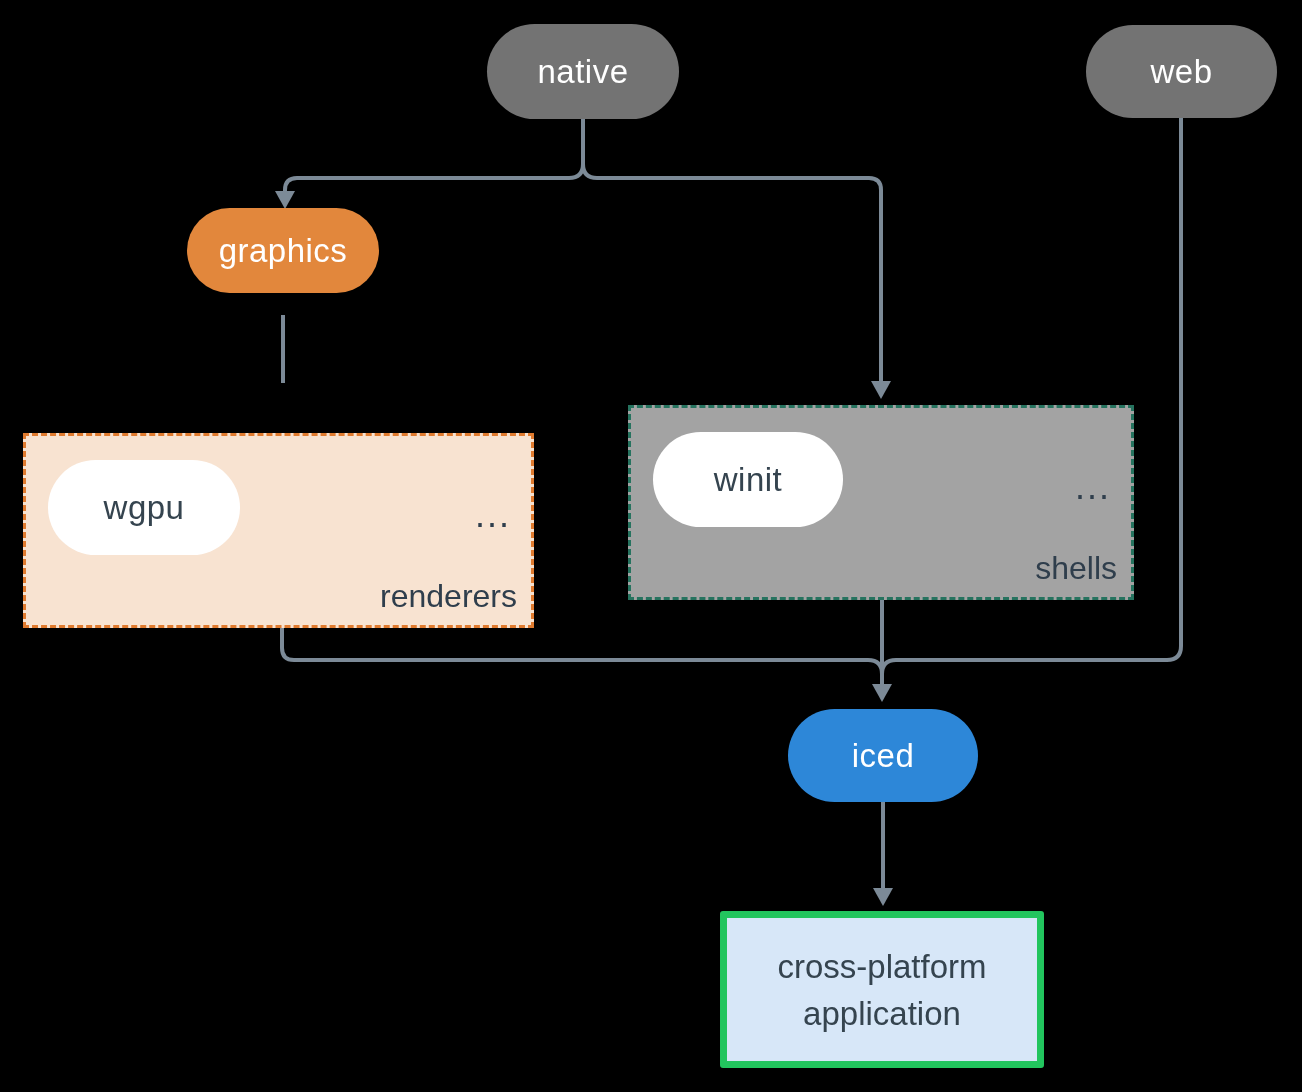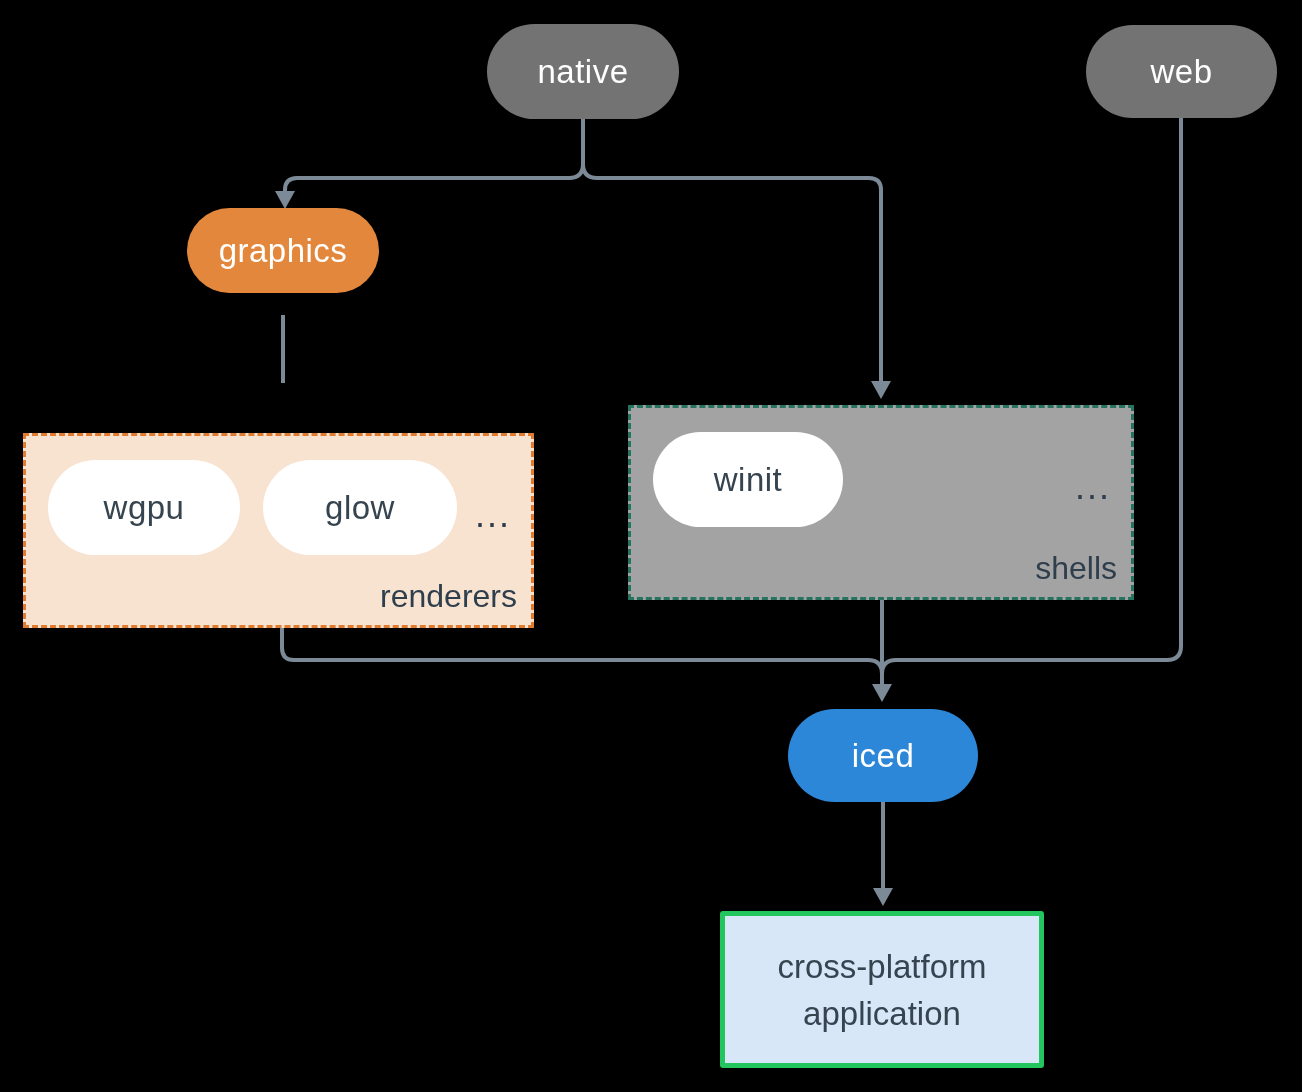--- a/index.html
+++ b/index.html
@@ -40,21 +40,21 @@
     font-size:32px;color:#2f3e4c;
   }
   .ellipsis{
     position:absolute;right:20px;top:58px;
     font-size:36px;color:#2f3e4c;letter-spacing:2px;
   }
   .app-box{
     position:absolute;
     left:720px;top:911px;width:324px;height:157px;
     box-sizing:border-box;
-    background:#d7e7f8;border:5px solid #22c55e;border-radius:3px;
+    background:#d7e7f8;border:7px solid #22c55e;border-radius:3px;
     display:flex;flex-direction:column;align-items:center;justify-content:center;
     font-size:33px;line-height:47px;color:#35444f;
   }
 </style>
 </head>
 <body>
 
 <div class="canvas">
 
   <svg class="edges" viewBox="0 0 1302 1092" xmlns="http://www.w3.org/2000/svg">
@@ -98,23 +98,20 @@
   </div>
 
   <div class="pill orange" style="left:187px;top:208px;width:192px;height:85px;">
     <span>graphics</span>
   </div>
 
   <div class="group renderers">
     <div class="pill white" style="left:22px;top:24px;width:192px;height:95px;">
       <span>wgpu</span>
     </div>
-    <div class="pill white" style="left:237px;top:24px;width:194px;height:95px;">
-      <span>glow</span>
-    </div>
     <span class="ellipsis">...</span>
     <span class="group-label">renderers</span>
   </div>
 
   <div class="group shells">
     <div class="pill white" style="left:22px;top:24px;width:190px;height:95px;">
       <span>winit</span>
     </div>
     <span class="ellipsis">...</span>
     <span class="group-label">shells</span>

